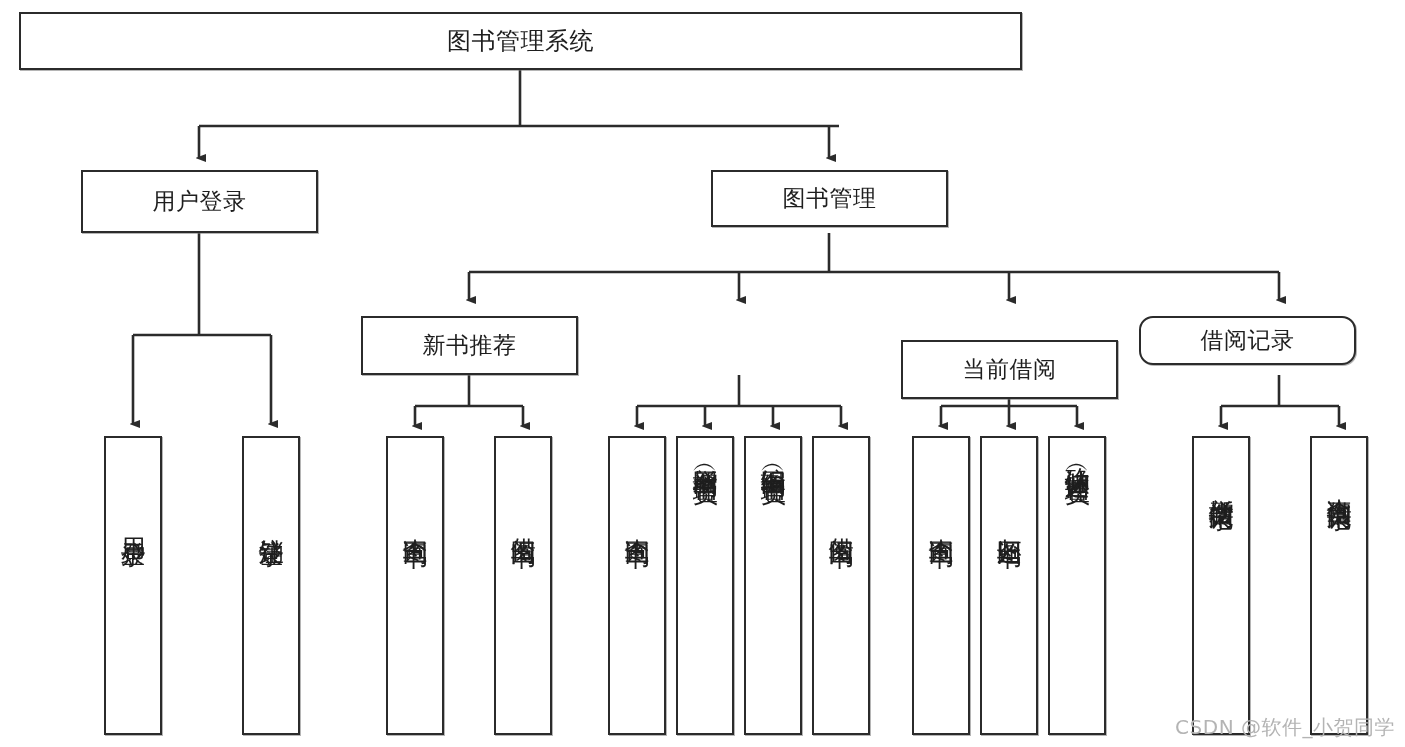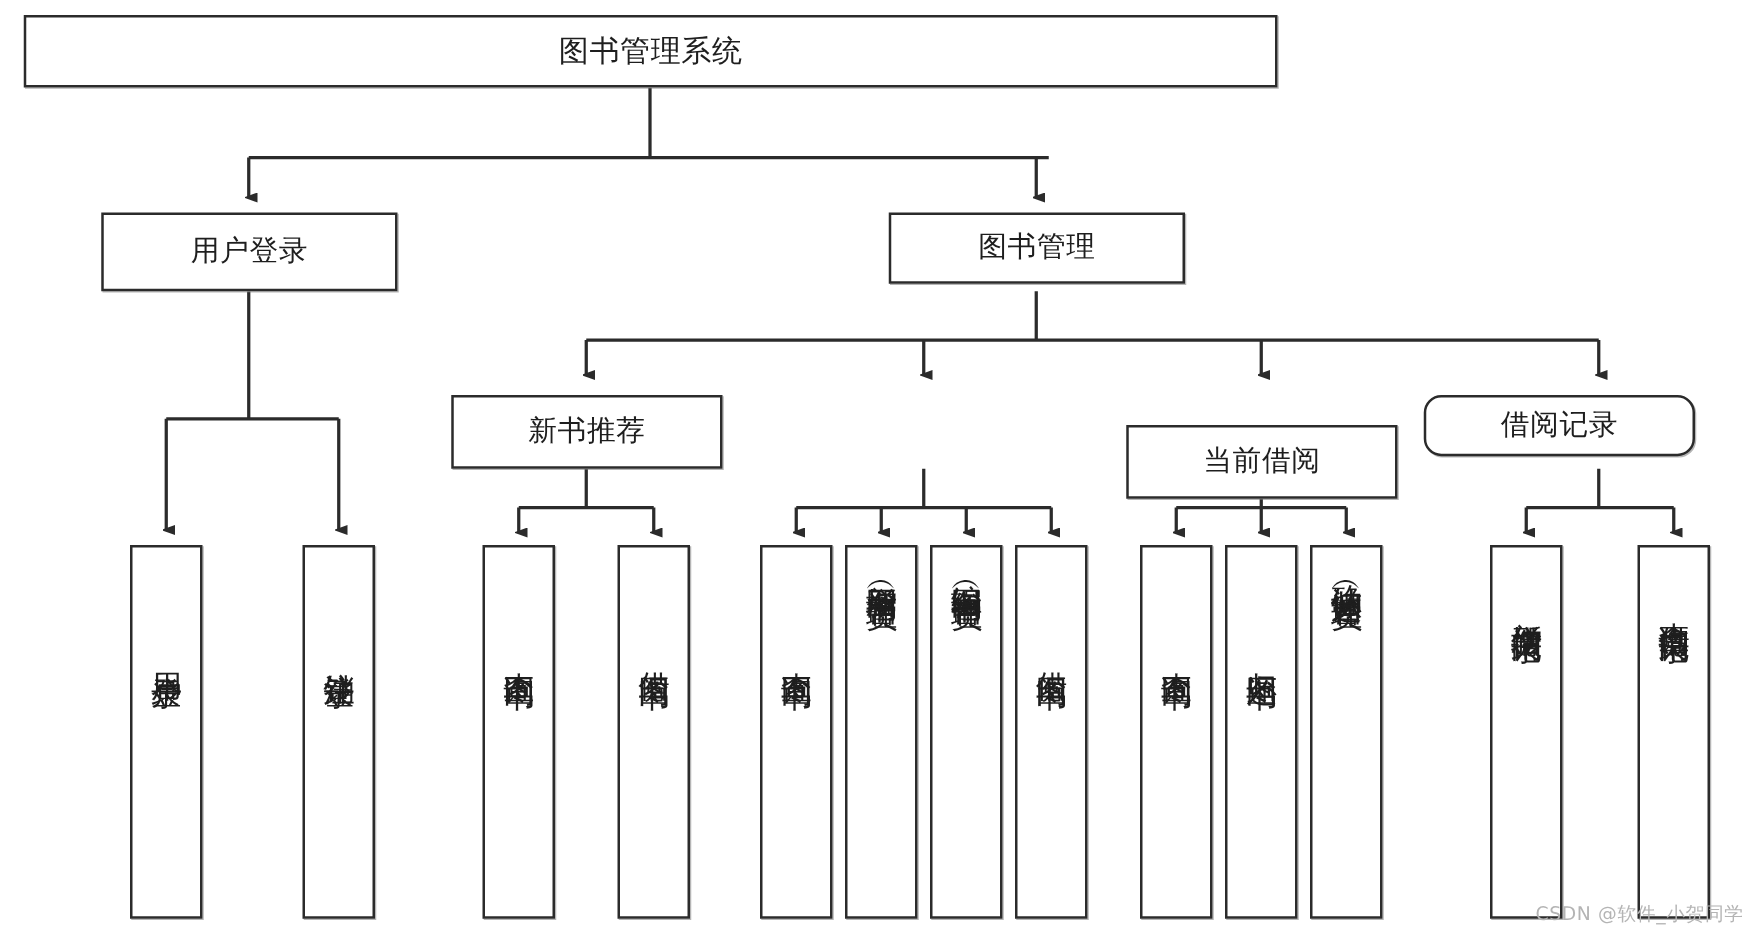--- a/index.html
+++ b/index.html
@@ -67,21 +67,21 @@
   .node.vertical.tall .node-label {
     margin-top: 0px;
   }
   .node.vertical.nearmid .node-label {
     margin-top: 30px;
   }
   #watermark {
     position: absolute;
     right: 10px;
     bottom: 6px;
-    font-size: 15px;
+    font-size: 20px;
     color: #b4b4b4;
     letter-spacing: 0.5px;
     user-select: none;
     white-space: nowrap;
   }
 </style>
 </head>
 <body>
 
 <div id="diagram-root">

